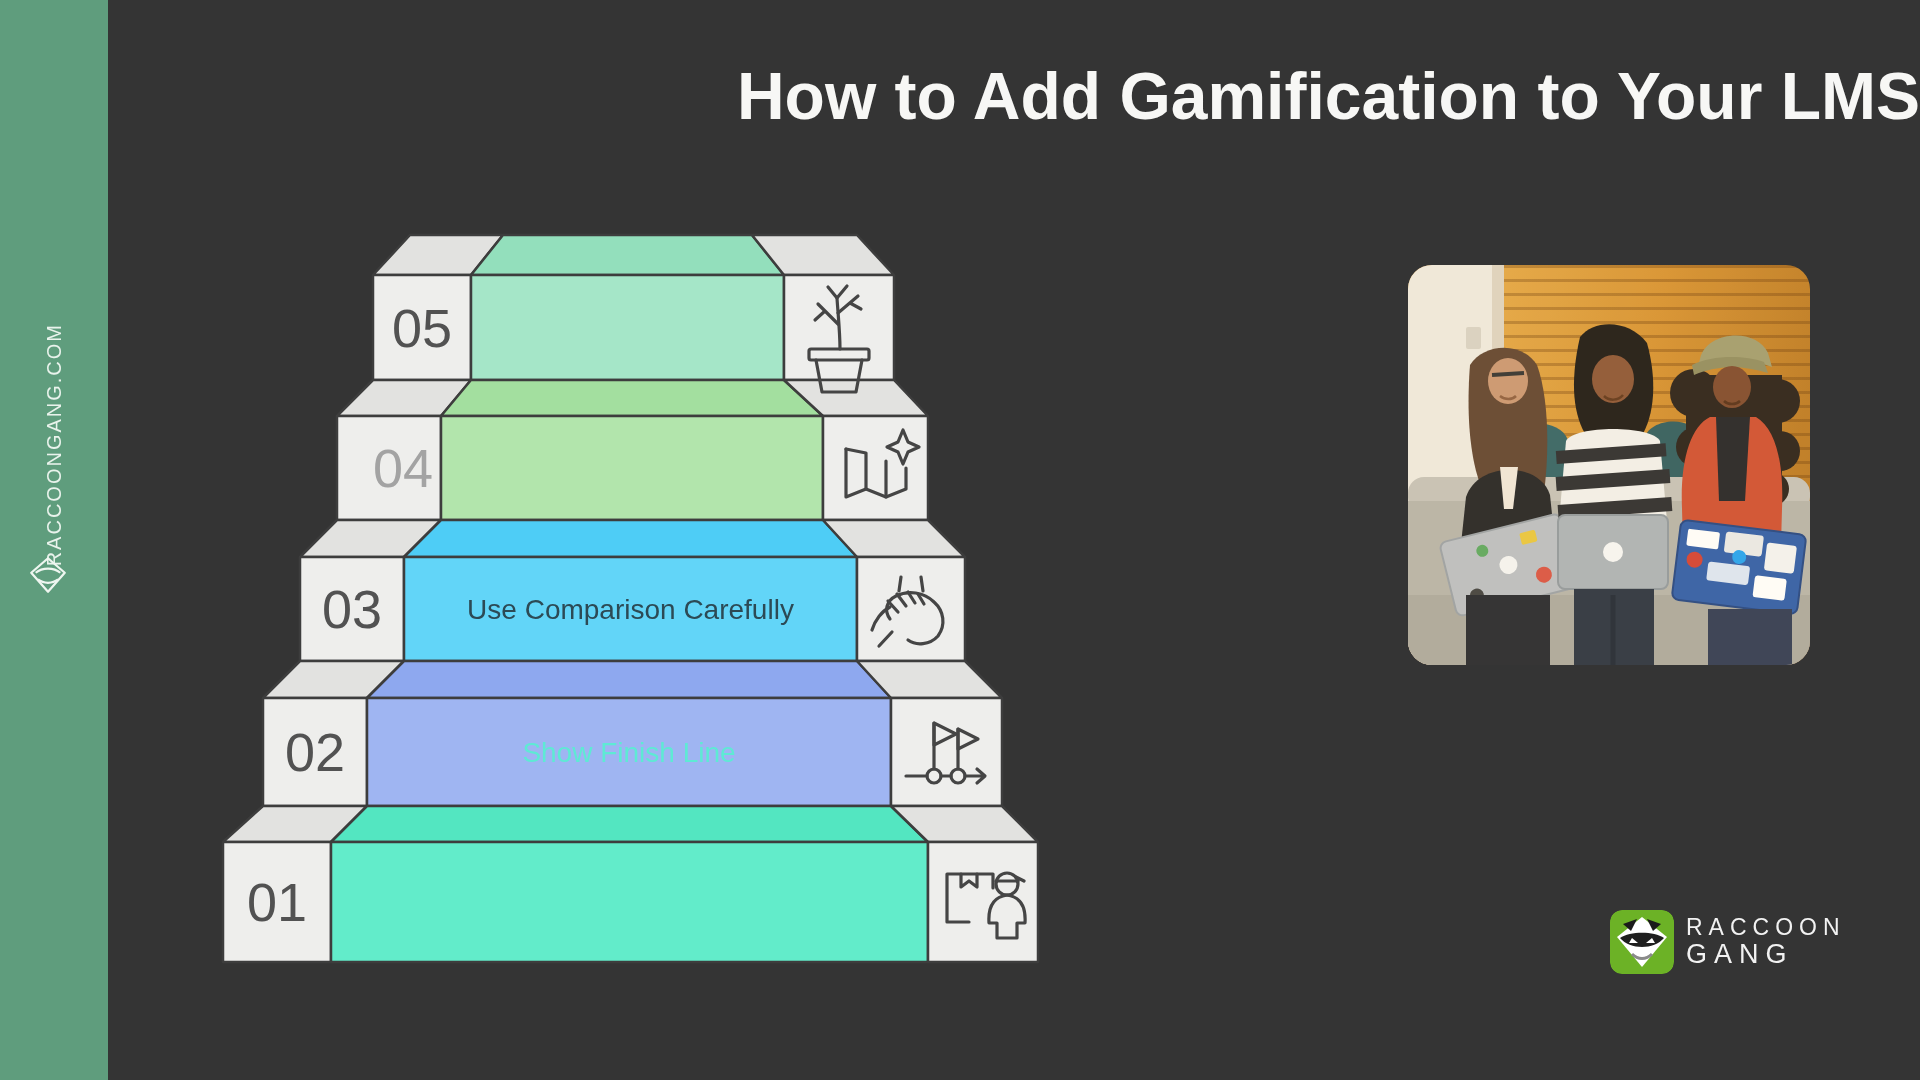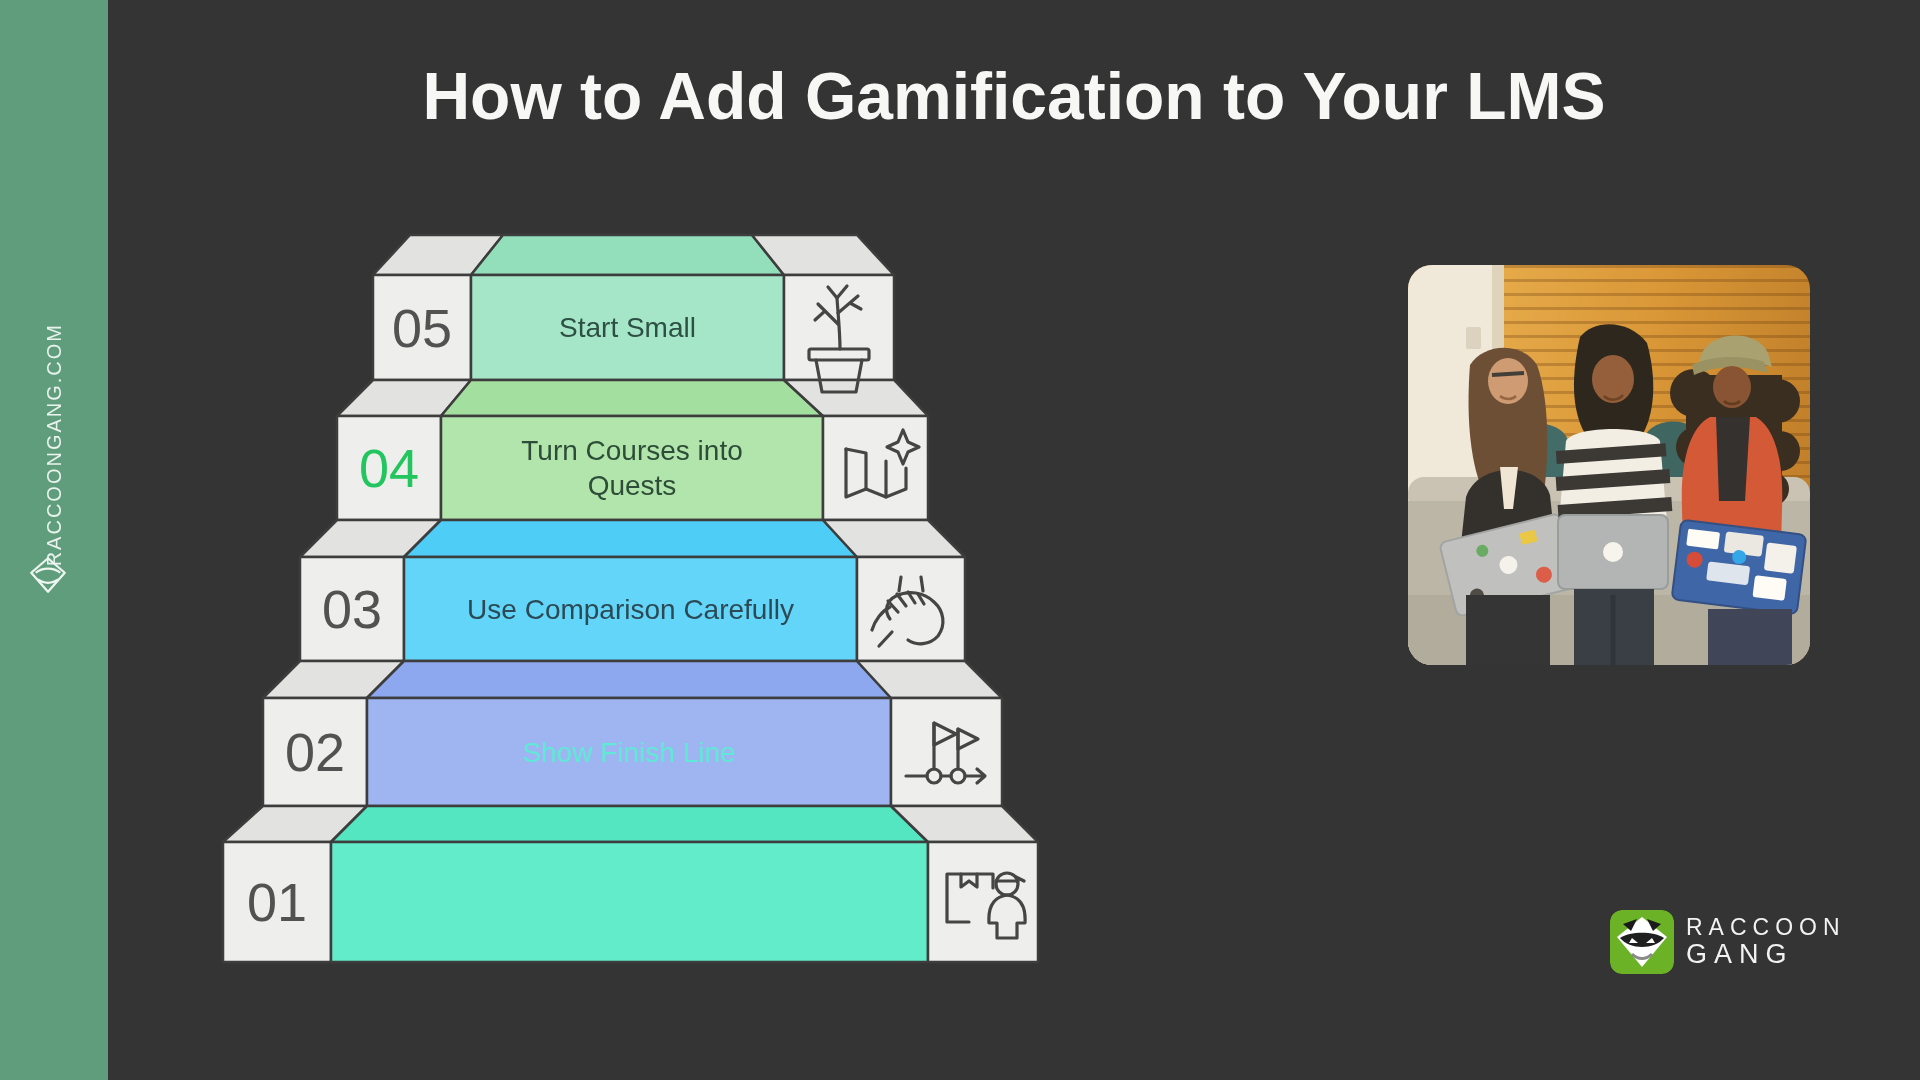--- a/index.html
+++ b/index.html
@@ -6,21 +6,21 @@
   #canvas{position:relative;width:1920px;height:1080px;overflow:hidden;
           background:#343434;font-family:"Liberation Sans",sans-serif;}
   
   #sidebar{position:absolute;left:0;top:0;width:108px;height:1080px;}
   #sidebar-text-wrap{position:absolute;left:0;top:330px;width:108px;height:230px;
       display:flex;align-items:center;justify-content:center;}
   #sidebar-text-wrap span{writing-mode:vertical-rl;transform:rotate(180deg);
       font-size:20px;letter-spacing:2px;font-weight:500;white-space:nowrap;}
   #sidebar-logo{position:absolute;left:29px;top:556px;}
   
-  #page-title{position:absolute;left:108px;right:0;top:58px;text-align:center;
+  #page-title{position:absolute;left:108px;right:0;top:58px;text-align:right;
       font-size:66px;font-weight:700;color:#f7f7f5;letter-spacing:0;}
   
   #stair-svg{position:absolute;left:0;top:0;width:1920px;height:1080px;}
   #step-text-layer{position:absolute;left:0;top:0;width:1920px;height:882px;pointer-events:none;padding-left:48px;}
   .step-num{position:absolute;display:flex;align-items:center;justify-content:center;
       font-size:54px;font-weight:300;}
   .step-label{position:absolute;display:flex;align-items:center;justify-content:center;
       text-align:center;font-size:28px;font-weight:500;line-height:1.25;box-sizing:border-box;
       padding:0 40px;}
   
@@ -124,23 +124,21 @@
         <path d="M961,874 L961,887 L969,881 L977,887 L977,874"></path>
         <circle cx="1007" cy="884" r="11"></circle>
         <path d="M996,881 L1018,881 M1016,877 L1024,881"></path>
         <path d="M1007,895 C993,897 988,908 989,923 L997,923 L997,938 L1017,938 L1017,923 L1025,923 C1026,908 1021,897 1007,895 Z"></path>
       </g>
     </g>
   </svg>
 
   <div id="step-text-layer">
       <div class="step-num" style="left: 373px; top: 275px; width: 98px; height: 105px; color: rgb(82, 82, 82);">05</div>
-      <div class="step-label" style="left: 471px; top: 275px; width: 313px; height: 105px; color: rgb(46, 79, 68);">Start Small</div>
-      <div class="step-num" style="left: 337px; top: 416px; width: 104px; height: 104px; color: #22c55e;">04</div>
-      <div class="step-label" style="left: 441px; top: 416px; width: 382px; height: 104px; color: rgb(46, 77, 56);">Turn Courses into Quests</div>
+      <div class="step-num" style="left: 351px; top: 416px; width: 104px; height: 104px; color: #a3a3a3;">04</div>
       <div class="step-num" style="left: 300px; top: 557px; width: 104px; height: 104px; color: rgb(82, 82, 82);">03</div>
       <div class="step-label" style="left: 404px; top: 557px; width: 453px; height: 104px; color: rgb(44, 74, 85);">Use Comparison Carefully</div>
       <div class="step-num" style="left: 263px; top: 698px; width: 104px; height: 108px; color: rgb(82, 82, 82);">02</div>
       <div class="step-label" style="left: 367px; top: 698px; width: 524px; height: 108px; color: #5eead4;">Show Finish Line</div>
       <div class="step-num" style="left: 223px; top: 842px; width: 108px; height: 120px; color: rgb(82, 82, 82);">01</div>
     </div>
 
   <div id="photo" role="img" aria-label="Three women sitting together on a couch, smiling and working on laptops in front of orange window blinds">
     <svg width="402" height="400" viewBox="0 0 402 400">
 

